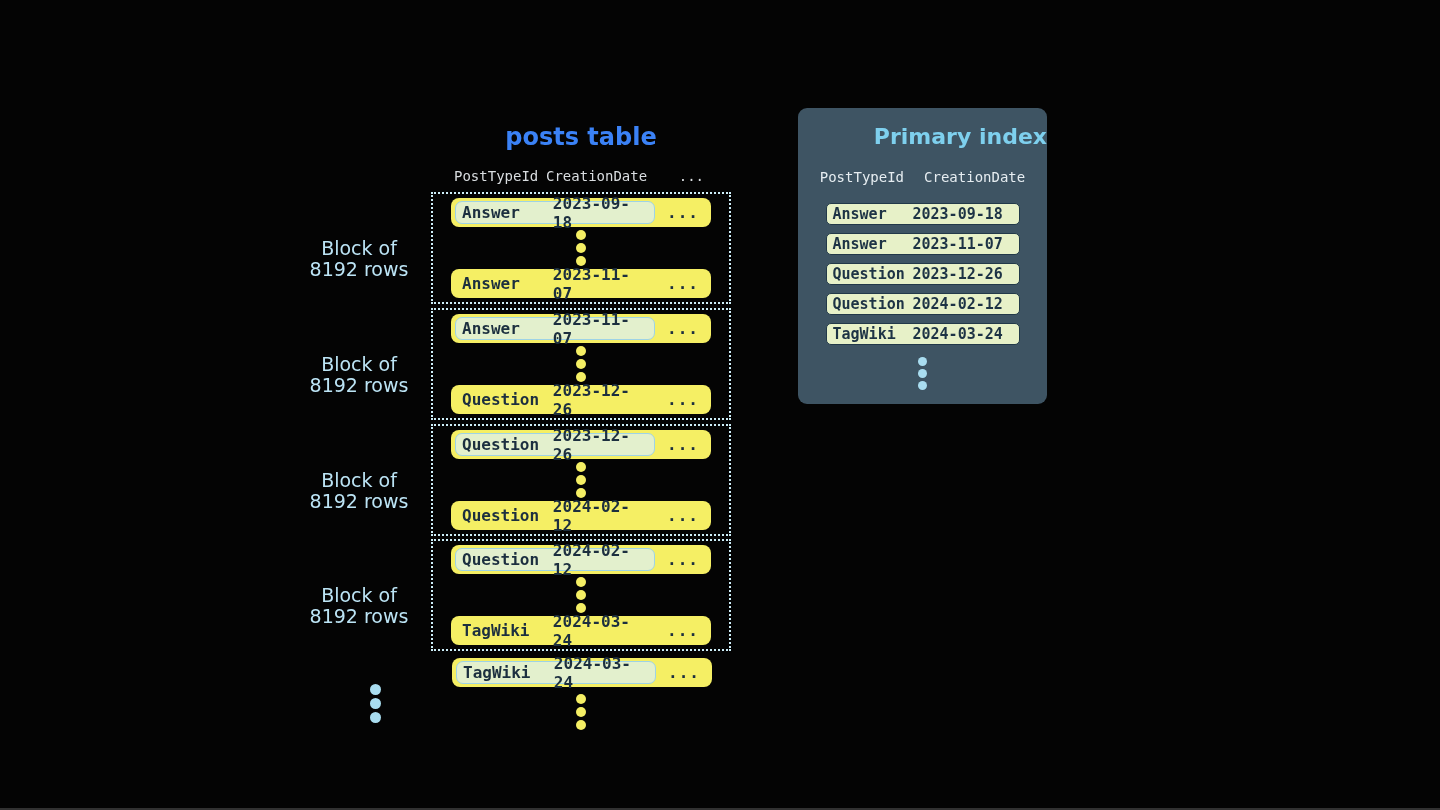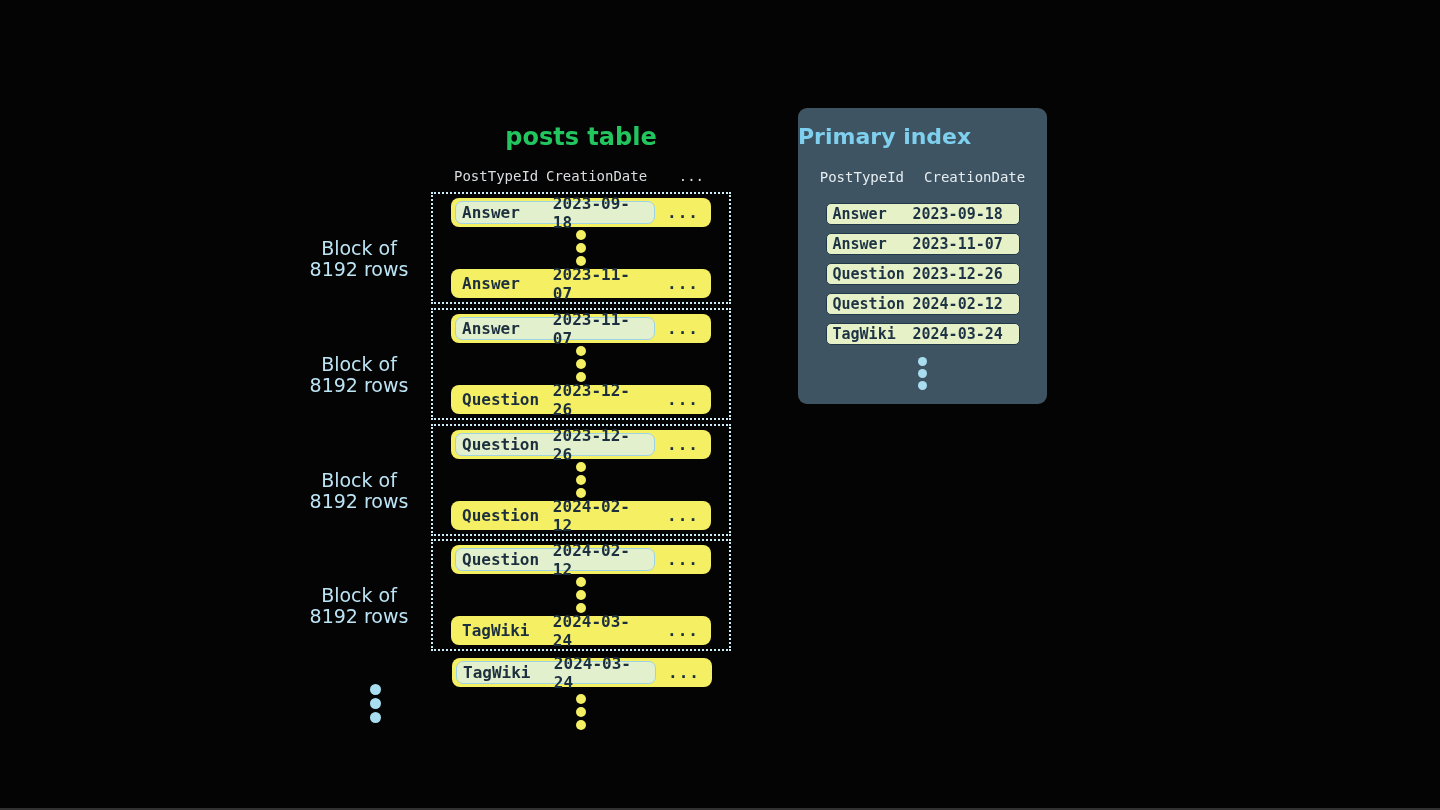--- a/index.html
+++ b/index.html
@@ -6,21 +6,21 @@
   body{
     width:1440px;height:810px;position:relative;overflow:hidden;
     background:#040404;
     font-family:"DejaVu Sans",sans-serif;
   }
   .mono{font-family:"DejaVu Sans Mono",monospace;}
 
   
   .posts-title{
     position:absolute;left:431px;top:123px;width:300px;
-    text-align:center;font-size:24px;font-weight:700;color:#22c55e;
+    text-align:center;font-size:24px;font-weight:700;color:#3b82f6;
   }
   .posts-headers{
     position:absolute;left:452px;top:167px;width:260px;height:18px;
     display:flex;align-items:center;
     font-family:"DejaVu Sans Mono",monospace;font-size:14px;color:#d9dde0;
   }
   .posts-headers .h-type{width:94px;padding-left:2px;box-sizing:border-box;}
   .posts-headers .h-more{margin-left:auto;margin-right:8px;}
 
   .block{
@@ -56,21 +56,21 @@
   .overflow-row{position:absolute;left:452px;top:658px;}
   .posts-bottom-dots{position:absolute;left:576px;top:694px;}
   .left-bottom-dots{position:absolute;left:370px;top:684px;}
 
   
   .index-panel{
     position:absolute;left:798px;top:108px;width:249px;height:296px;box-sizing:border-box;
     background:#3e5463;border-radius:9px;
   }
   .index-title{
-    position:absolute;left:0;top:16px;width:100%;text-align:left;
+    position:absolute;left:0;top:16px;width:100%;text-align:right;
     font-size:22px;font-weight:700;color:#7ed0ee;
   }
   .index-headers{
     position:absolute;left:0;top:60px;width:100%;height:18px;
     display:flex;justify-content:center;gap:20px;align-items:center;
     font-family:"DejaVu Sans Mono",monospace;font-size:14px;color:#e6edf1;
   }
   .index-rows{
     position:absolute;left:0;top:95px;width:100%;
     display:flex;flex-direction:column;align-items:center;gap:8px;

